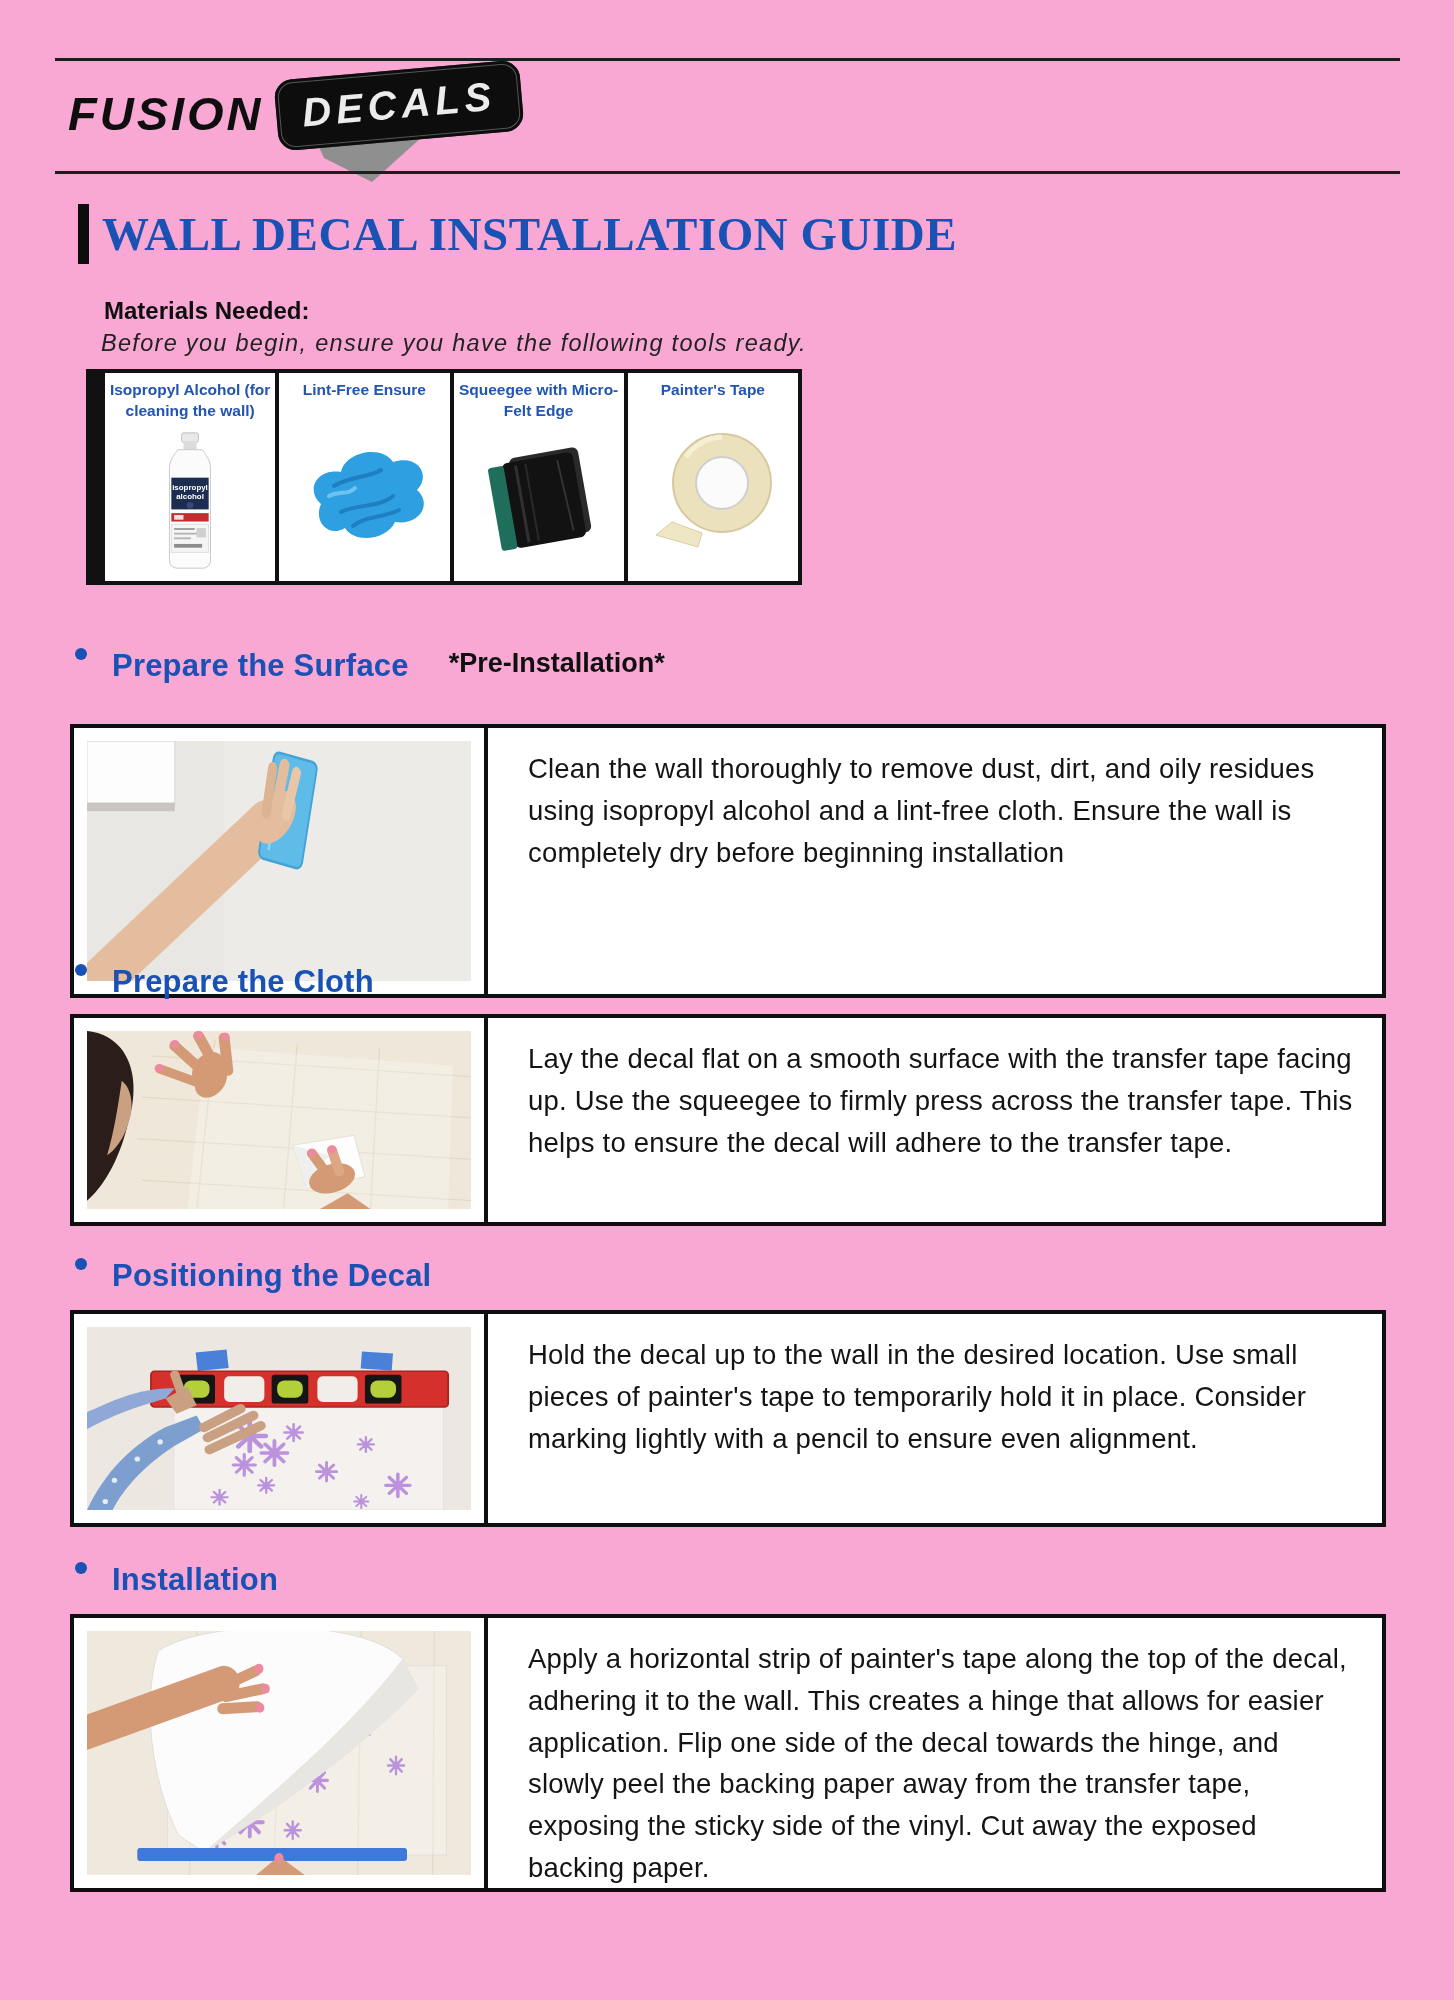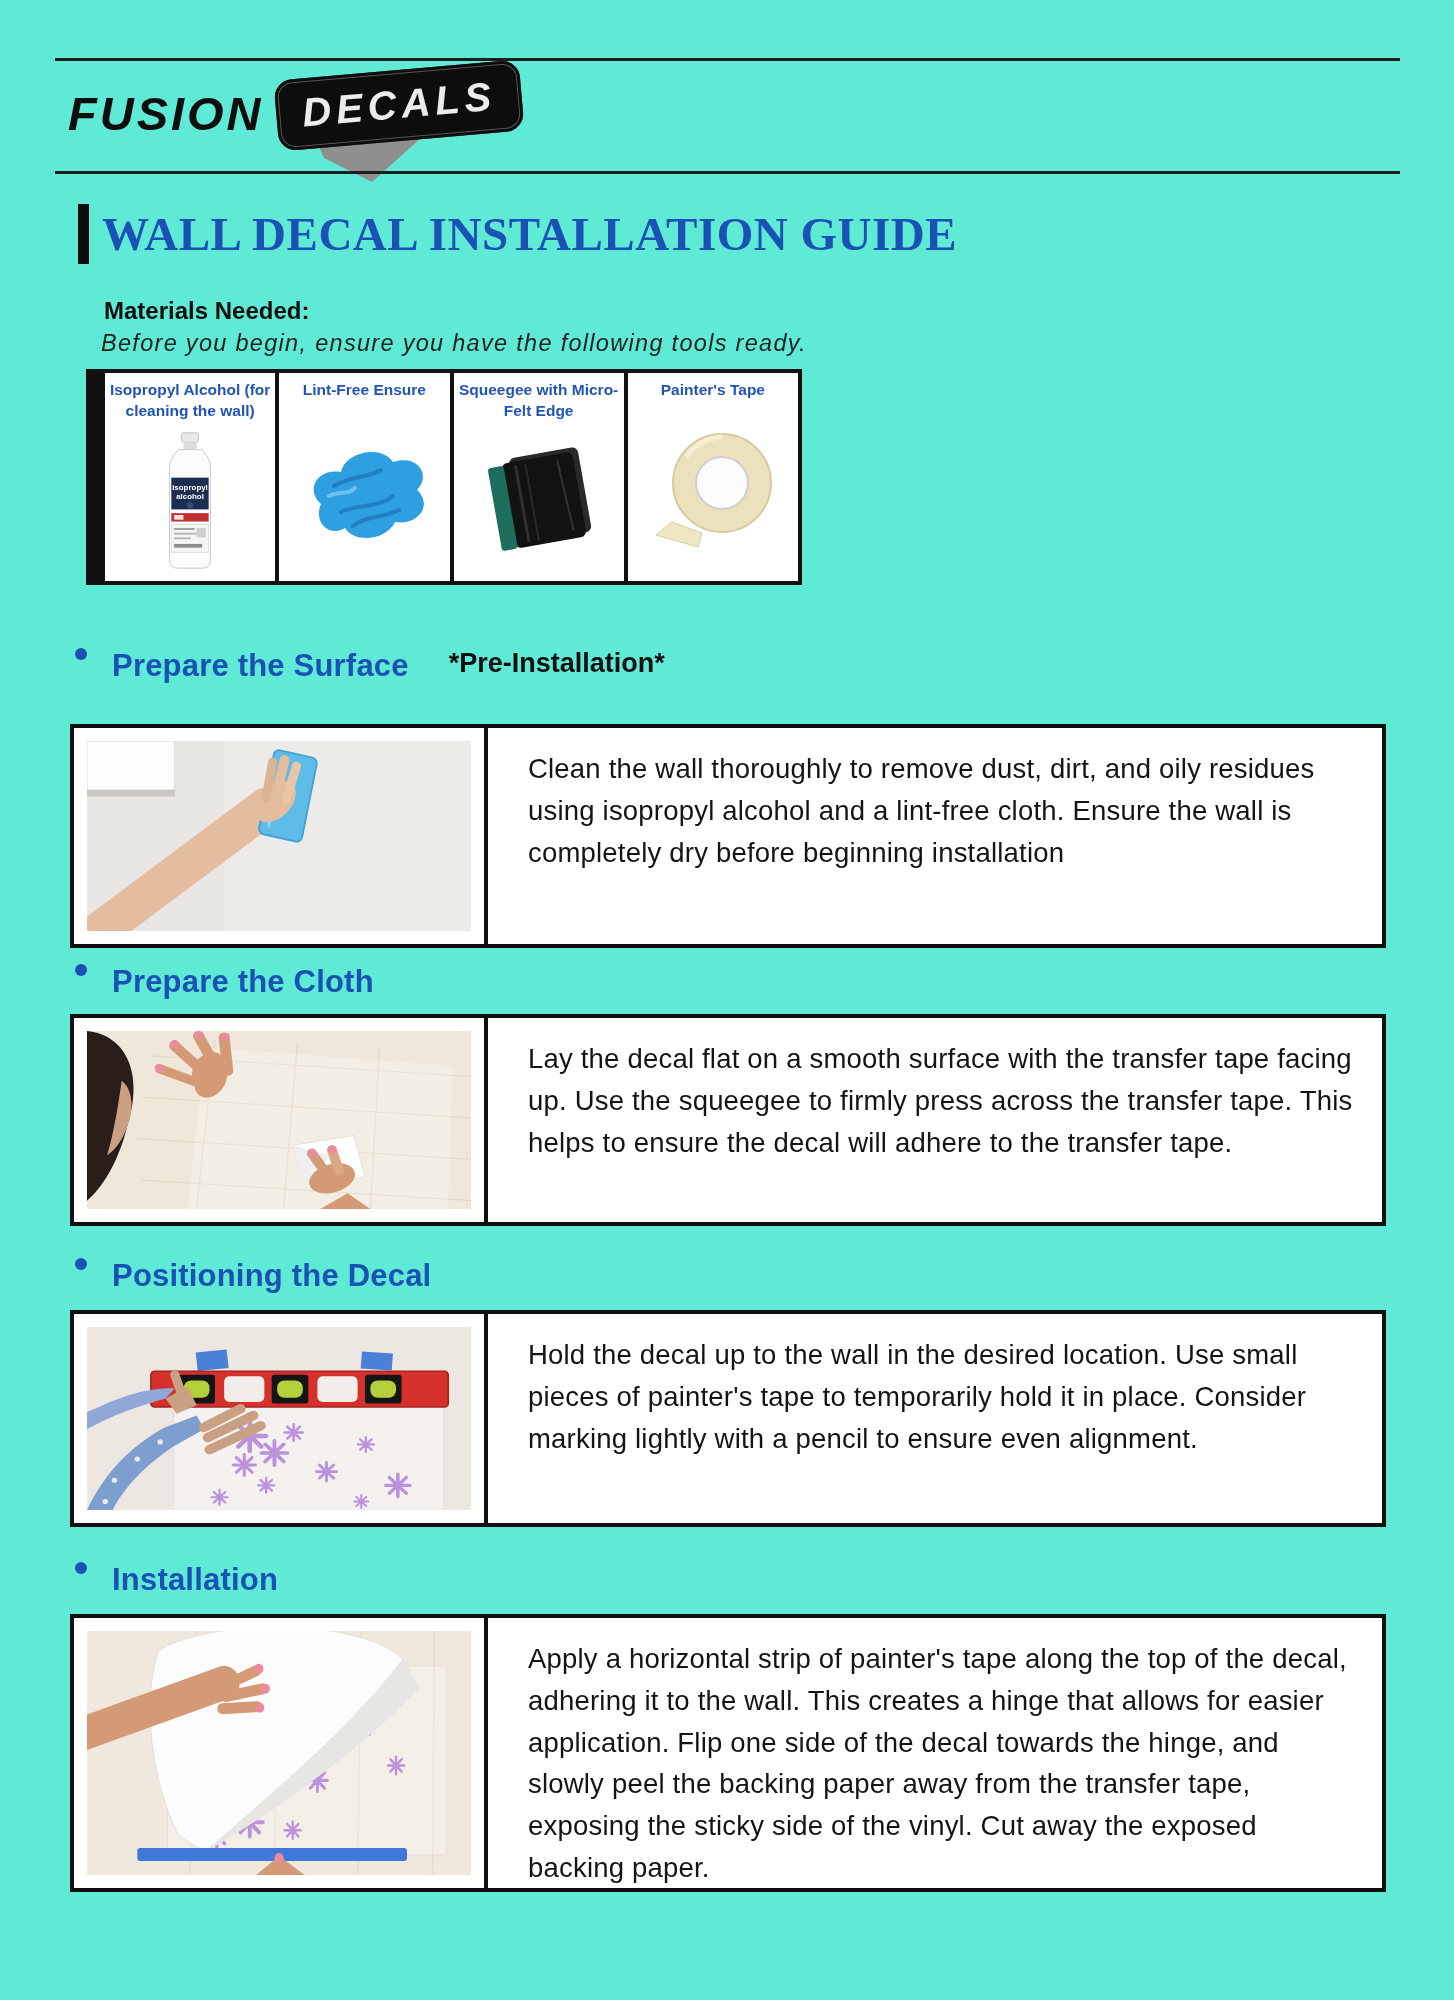--- a/index.html
+++ b/index.html
@@ -2,21 +2,21 @@
 <html><head>
 <meta charset="utf-8">
 <style>
   :root{
     --blue:#1a51b5;
     --label-blue:#2254b2;
     --ink:#141414;
   }
   html,body{margin:0;padding:0;background:#ffffff;}
   body{font-family:"Liberation Sans", sans-serif; width:1454px; height:2000px; position:relative; overflow:hidden;}
-  .page{position:absolute; inset:0; background:#5eead4;}
+  .page{position:absolute; inset:0; background:#f9a8d4;}
 
   .rule{position:absolute; left:55px; width:1345px; height:3px; background:#1d1d1d;}
 
   
   .logo-row{position:absolute; top:70px; left:68px; height:110px; display:flex; align-items:flex-start;}
   .logo-fusion{font-size:47px; font-weight:900; font-style:italic; letter-spacing:3px; color:#0e0e0e; margin-top:16px;}
   .badge-wrap{position:relative; margin-left:12px;}
   .peel{position:absolute; left:18px; top:48px; z-index:0;}
   .logo-badge{position:relative; z-index:1; display:inline-block; background:#0d0d0d; color:#ececec;
     font-style:italic; font-weight:900; font-size:40px; letter-spacing:5px; padding:12px 26px 14px;
@@ -148,21 +148,21 @@
         </svg>
       </div>
     </div>
   </div>
 
   <div class="step-heading" style="top:648px">
     <span class="bullet"></span>
     <span class="step-title">Prepare the Surface</span>
     <span class="step-note">*Pre-Installation*</span>
   </div>
-  <div class="step-table" style="top:724px; height:224px">
+  <div class="step-table" style="top:724px; height:274px">
     <div class="img-cell">
       <svg viewBox="0 0 420 195" preserveAspectRatio="none">
         <rect width="420" height="195" fill="#e9e7e3"></rect>
         <rect x="0" y="0" width="96" height="52" fill="#fdfdfd" stroke="#d8d5d1"></rect>
         <rect x="0" y="50" width="96" height="7" fill="#c9c6c1"></rect>
         <rect x="150" y="0" width="270" height="195" fill="#edebe7"></rect>
         <line x1="-15" y1="215" x2="195" y2="68" stroke="#e3bd9e" stroke-width="40" stroke-linecap="round"></line>
         <g transform="rotate(12 218 55)">
           <rect x="196" y="12" width="48" height="88" rx="6" fill="#5fbbe8" stroke="#43a3d6" stroke-width="2"></rect>
           <line x1="206" y1="20" x2="206" y2="92" stroke="#8ed2f2" stroke-width="3"></line>

